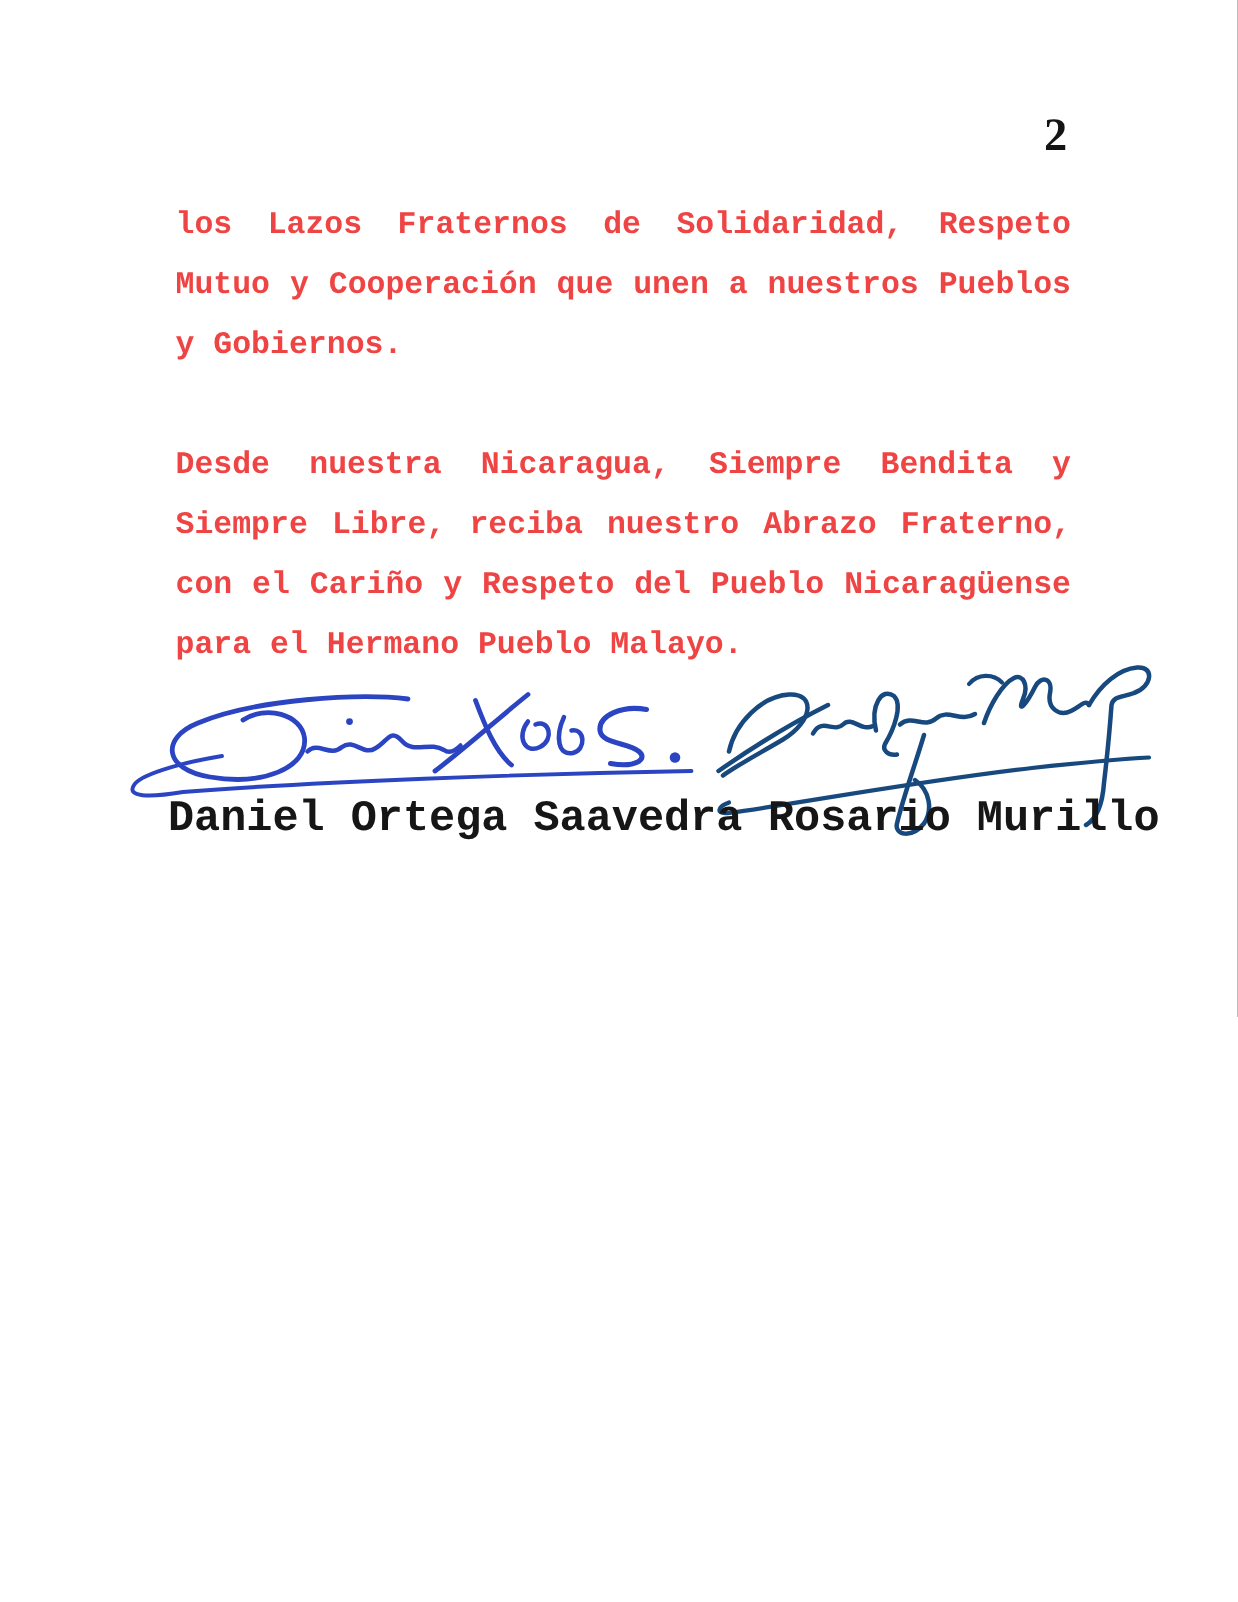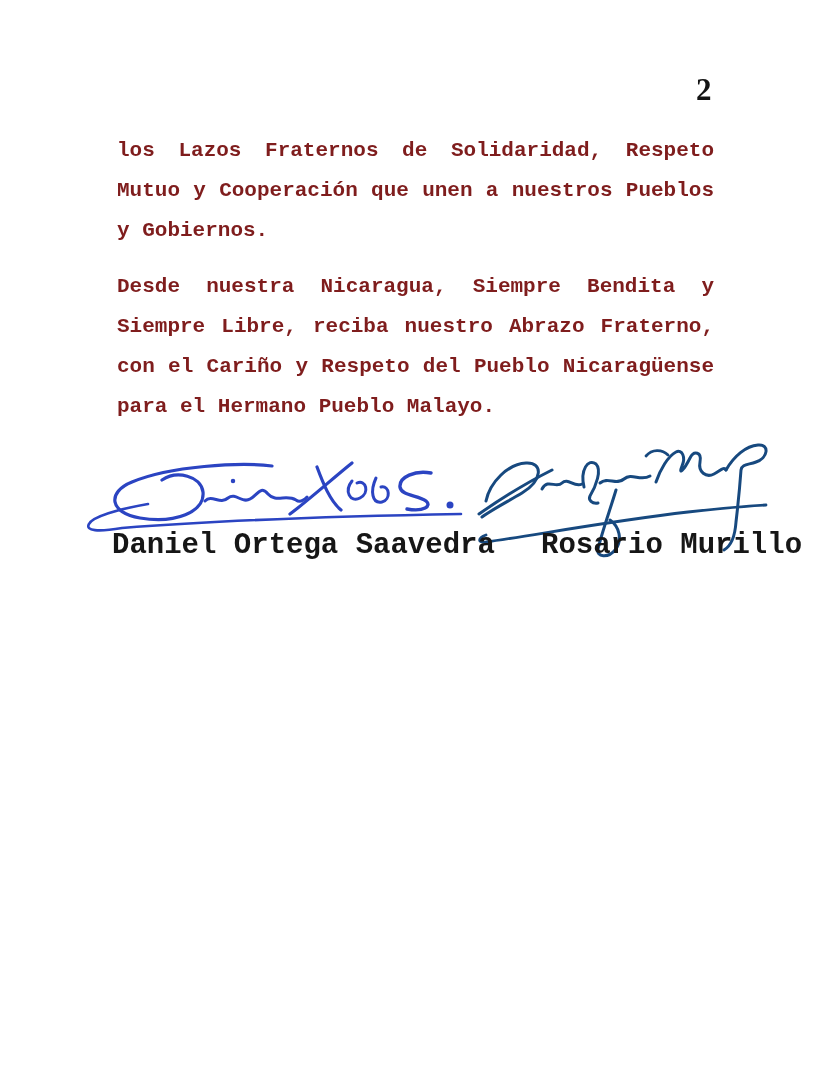--- a/index.html
+++ b/index.html
@@ -21,39 +21,39 @@
     color: #141414;
   }
   .body-text {
     position: absolute;
     left: 117px;
     top: 131px;
     width: 597px;
     font-weight: 700;
     font-size: 21px;
     line-height: 40px;
-    color: #7f1d1d;
+    color: #ef4444;
     text-align: justify;
   }
   .body-text p { margin: 0; }
-  .body-text p + p { margin-top: 16px; }
+  .body-text p + p { margin-top: 40px; }
   .sig { position: absolute; }
   .sig-left  { left: 85px;  top: 448px; }
   .sig-right { left: 470px; top: 430px; }
   .sig-name {
     position: absolute;
     top: 531px;
     font-weight: 700;
     font-size: 29px;
     line-height: 1;
     color: #161616;
     white-space: nowrap;
   }
   .sig-name-left  { left: 112px; }
-  .sig-name-right { left: 512px; margin-left: 29px; }
+  .sig-name-right { left: 512px; }
 </style>
 </head>
 <body>
 
 <div class="page">
 
   <div class="page-number">2</div>
 
   <div class="body-text">
     <p>los Lazos Fraternos de Solidaridad, Respeto Mutuo y Cooperación que unen a nuestros Pueblos y Gobiernos.</p>

